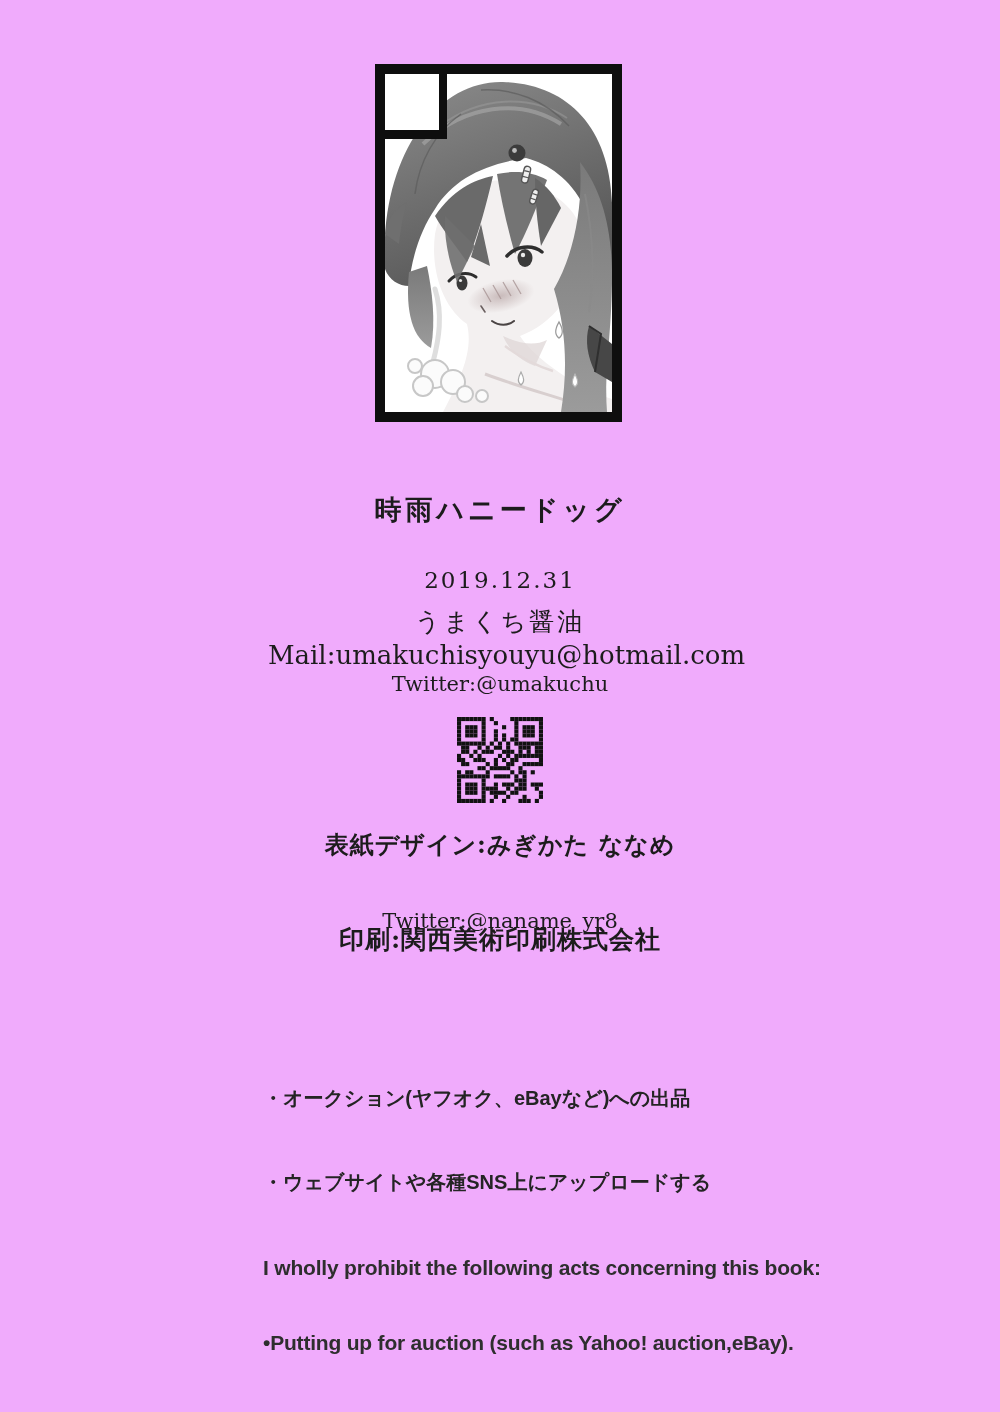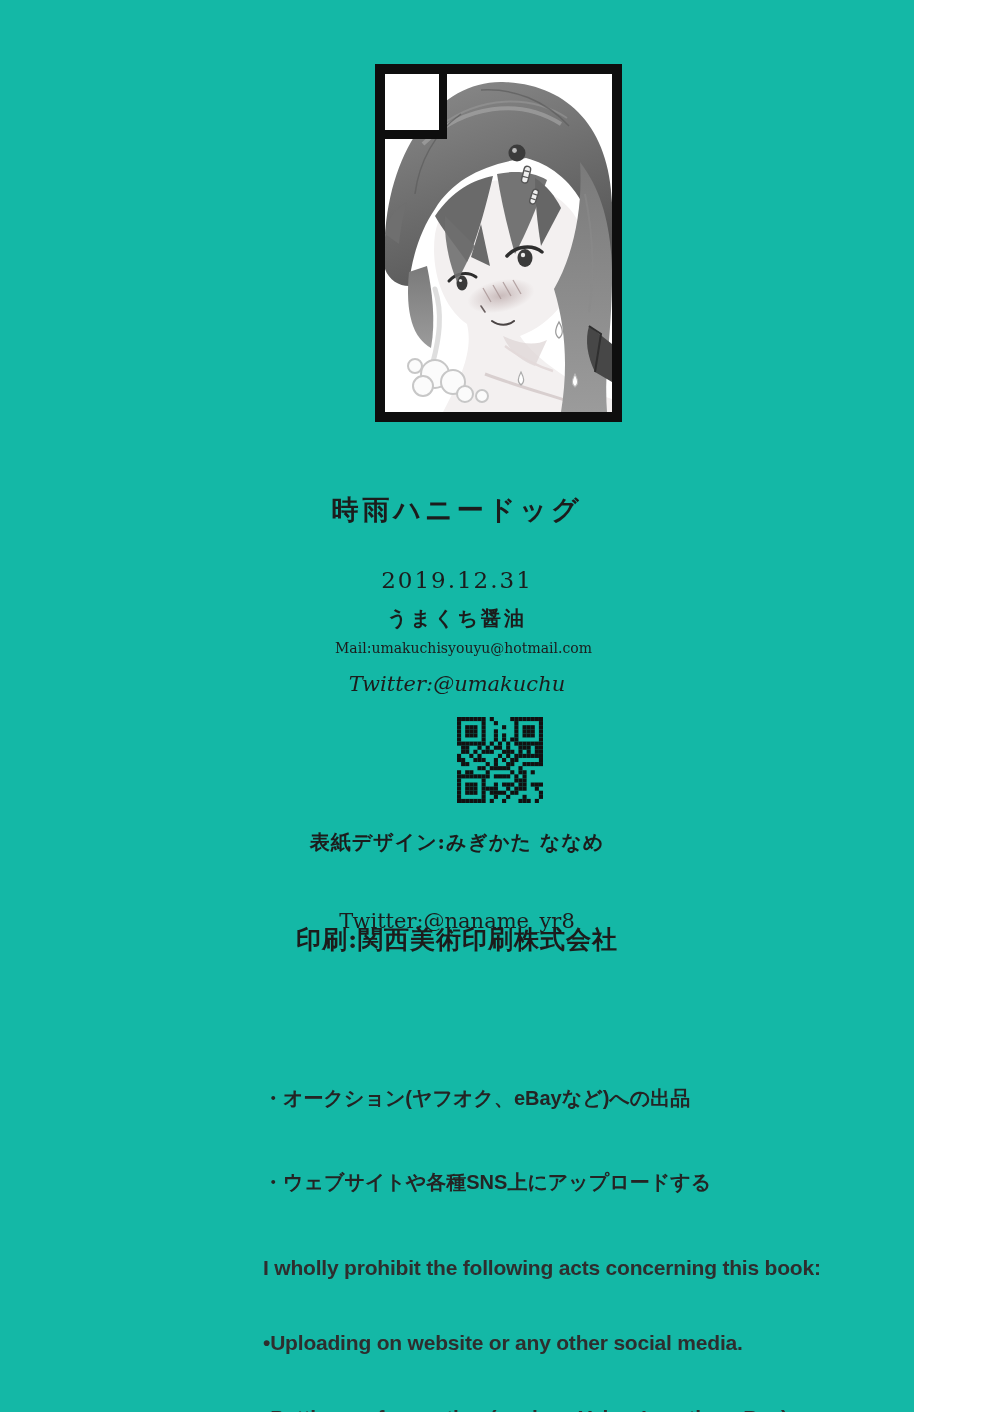--- a/index.html
+++ b/index.html
@@ -1,33 +1,33 @@
 <!DOCTYPE html>
 <html><head>
 <meta charset="utf-8">
 <style>
   html,body{margin:0;padding:0;background:#ffffff;}
   .page{
     position:relative;
-    width:914px;height:1412px;
-    background:#14b8a6;
+    width:1000px;height:1412px;
+    background:#f0abfc;
     overflow:hidden;
     font-family:"Liberation Sans","DejaVu Sans",sans-serif;
   }
   .serif{font-family:"DejaVu Serif","Liberation Serif",serif;color:#1c1c1c;}
   .gothic{font-family:"Liberation Sans","DejaVu Sans",sans-serif;color:#222;}
 
   .center-line{position:absolute;left:0;right:0;text-align:center;white-space:pre;}
 
   .doujin-title{top:492px;font-size:27px;font-weight:bold;letter-spacing:4px;}
   .release-date{top:556px;font-size:23px;letter-spacing:2px;margin-top:11px;}
-  .circle-name{top:605px;font-size:20px;font-weight:bold;letter-spacing:3px;}
-  .mail-line{top:640px;font-size:14px;padding-left:13px;}
-  .twitter-line{top:672px;font-size:21px;font-style:italic;}
-  .cover-line{top:829px;font-size:20px;font-weight:bold;letter-spacing:1px;}
+  .circle-name{top:605px;font-size:25px;font-weight:normal;letter-spacing:3px;}
+  .mail-line{top:640px;font-size:26px;padding-left:13px;}
+  .twitter-line{top:672px;font-size:21px;}
+  .cover-line{top:829px;font-size:24px;font-weight:bold;letter-spacing:1px;}
   .designer-twitter-line{top:864px;font-size:21px;margin-top:45px;}
   .printer-line{top:923px;font-size:25px;font-weight:bold;letter-spacing:1px;}
 
   .art-frame{
     position:absolute;left:375px;top:64px;
     width:227px;height:338px;
     border:10px solid #0e0e0e;
     background:#ffffff;
   }
   .art-frame svg{display:block;}
@@ -405,19 +405,18 @@
   <div class="center-line serif printer-line">印刷:関西美術印刷株式会社</div>
 
   <div class="notice-jp gothic">
     <div>・オークション(ヤフオク、eBayなど)への出品</div>
     <div>・ウェブサイトや各種SNS上にアップロードする</div>
     
   </div>
 
   <div class="notice-en gothic">
     <div>I wholly prohibit the following acts concerning this book:</div>
-    <div>•Uploading on website or any other social media.</div>
     <div>•Putting up for auction (such as Yahoo! auction,eBay).</div>
     
     
   </div>
 
 </div>
 
 </body></html>

